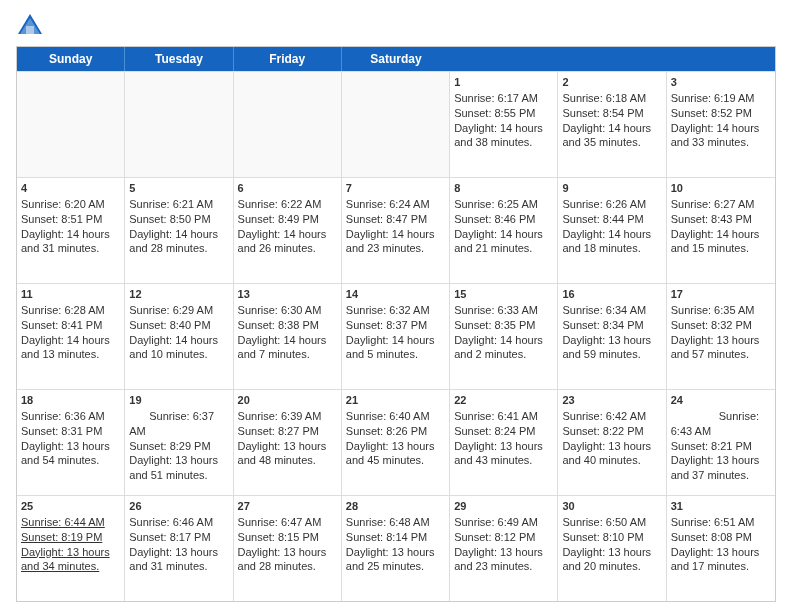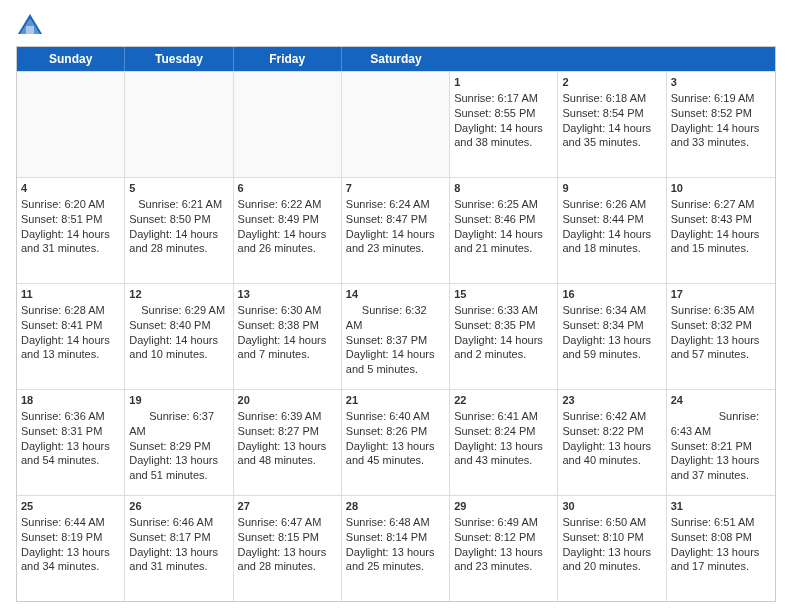--- a/index.html
+++ b/index.html
@@ -151,21 +151,21 @@
           <div class="cal-cell"><span class="day-num">3</span><span class="cell-info" style="white-space: pre-line;">Sunrise: 6:19 AM
 Sunset: 8:52 PM
 Daylight: 14 hours
 and 33 minutes.</span></div>
         </div>
         <div class="cal-week">
           <div class="cal-cell"><span class="day-num">4</span><span class="cell-info" style="white-space: pre-line;">Sunrise: 6:20 AM
 Sunset: 8:51 PM
 Daylight: 14 hours
 and 31 minutes.</span></div>
-          <div class="cal-cell"><span class="day-num">5</span><span class="cell-info" style="white-space: pre-line; margin-left: 9px;">Sunrise: 6:21 AM
+          <div class="cal-cell"><span class="day-num">5</span><span class="cell-info" style="white-space: pre-line;">Sunrise: 6:21 AM
 Sunset: 8:50 PM
 Daylight: 14 hours
 and 28 minutes.</span></div>
           <div class="cal-cell"><span class="day-num">6</span><span class="cell-info" style="white-space: pre-line;">Sunrise: 6:22 AM
 Sunset: 8:49 PM
 Daylight: 14 hours
 and 26 minutes.</span></div>
           <div class="cal-cell"><span class="day-num">7</span><span class="cell-info" style="white-space: pre-line;">Sunrise: 6:24 AM
 Sunset: 8:47 PM
 Daylight: 14 hours
@@ -181,29 +181,29 @@
           <div class="cal-cell"><span class="day-num">10</span><span class="cell-info" style="white-space: pre-line;">Sunrise: 6:27 AM
 Sunset: 8:43 PM
 Daylight: 14 hours
 and 15 minutes.</span></div>
         </div>
         <div class="cal-week">
           <div class="cal-cell"><span class="day-num">11</span><span class="cell-info" style="white-space: pre-line;">Sunrise: 6:28 AM
 Sunset: 8:41 PM
 Daylight: 14 hours
 and 13 minutes.</span></div>
-          <div class="cal-cell"><span class="day-num">12</span><span class="cell-info" style="white-space: pre-line; margin-left: 12px;">Sunrise: 6:29 AM
+          <div class="cal-cell"><span class="day-num">12</span><span class="cell-info" style="white-space: pre-line;">Sunrise: 6:29 AM
 Sunset: 8:40 PM
 Daylight: 14 hours
 and 10 minutes.</span></div>
           <div class="cal-cell"><span class="day-num">13</span><span class="cell-info" style="white-space: pre-line;">Sunrise: 6:30 AM
 Sunset: 8:38 PM
 Daylight: 14 hours
 and 7 minutes.</span></div>
-          <div class="cal-cell"><span class="day-num">14</span><span class="cell-info" style="white-space: pre-line; margin-left: 16px;">Sunrise: 6:32 AM
+          <div class="cal-cell"><span class="day-num">14</span><span class="cell-info" style="white-space: pre-line;">Sunrise: 6:32 AM
 Sunset: 8:37 PM
 Daylight: 14 hours
 and 5 minutes.</span></div>
           <div class="cal-cell"><span class="day-num">15</span><span class="cell-info" style="white-space: pre-line;">Sunrise: 6:33 AM
 Sunset: 8:35 PM
 Daylight: 14 hours
 and 2 minutes.</span></div>
           <div class="cal-cell"><span class="day-num">16</span><span class="cell-info" style="white-space: pre-line;">Sunrise: 6:34 AM
 Sunset: 8:34 PM
 Daylight: 13 hours
@@ -237,21 +237,21 @@
           <div class="cal-cell"><span class="day-num">23</span><span class="cell-info" style="white-space: pre-line;">Sunrise: 6:42 AM
 Sunset: 8:22 PM
 Daylight: 13 hours
 and 40 minutes.</span></div>
           <div class="cal-cell"><span class="day-num">24</span><span class="cell-info" style="white-space: pre-line; margin-left: 48px;">Sunrise: 6:43 AM
 Sunset: 8:21 PM
 Daylight: 13 hours
 and 37 minutes.</span></div>
         </div>
         <div class="cal-week">
-          <div class="cal-cell"><span class="day-num">25</span><span class="cell-info" style="white-space: pre-line;">Sunrise: 6:44 AM
+          <div class="cal-cell"><span class="day-num">25</span><span class="cell-info" style="white-space: pre-line; text-decoration: underline;">Sunrise: 6:44 AM
 Sunset: 8:19 PM
 Daylight: 13 hours
 and 34 minutes.</span></div>
           <div class="cal-cell"><span class="day-num">26</span><span class="cell-info" style="white-space: pre-line;">Sunrise: 6:46 AM
 Sunset: 8:17 PM
 Daylight: 13 hours
 and 31 minutes.</span></div>
           <div class="cal-cell"><span class="day-num">27</span><span class="cell-info" style="white-space: pre-line;">Sunrise: 6:47 AM
 Sunset: 8:15 PM
 Daylight: 13 hours

